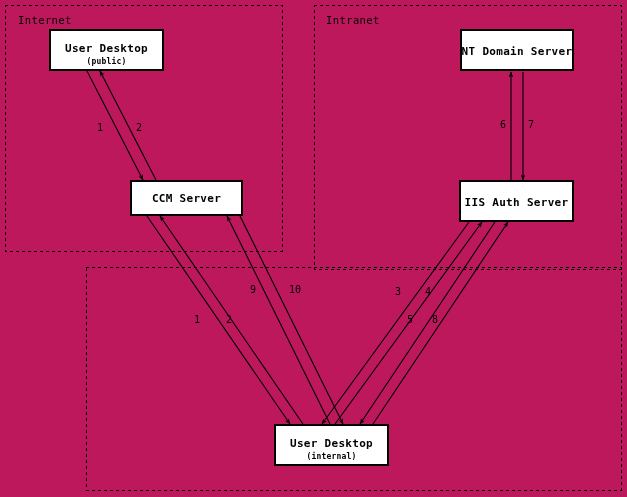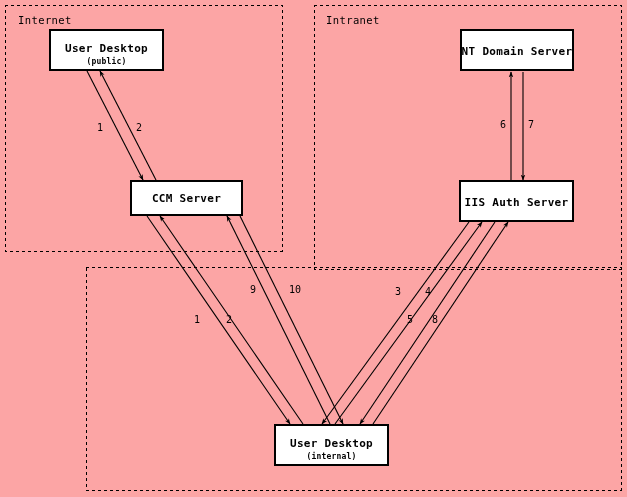--- a/index.html
+++ b/index.html
@@ -4,21 +4,21 @@
 <style>
   html, body {
     margin: 0;
     padding: 0;
     background: #ffffff;
   }
   #canvas {
     position: relative;
     width: 627px;
     height: 497px;
-    background: #fca5a5;
+    background: #be185d;
     overflow: hidden;
     font-family: "DejaVu Sans Mono", "Liberation Mono", monospace;
   }
   svg#diagram {
     position: absolute;
     top: 0;
     left: 0;
     width: 627px;
     height: 497px;
   }

